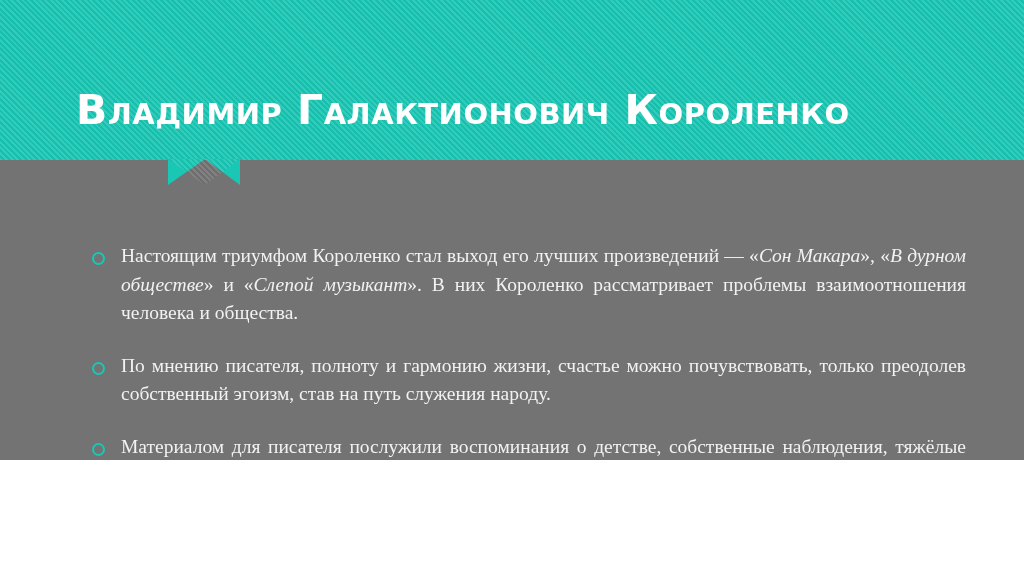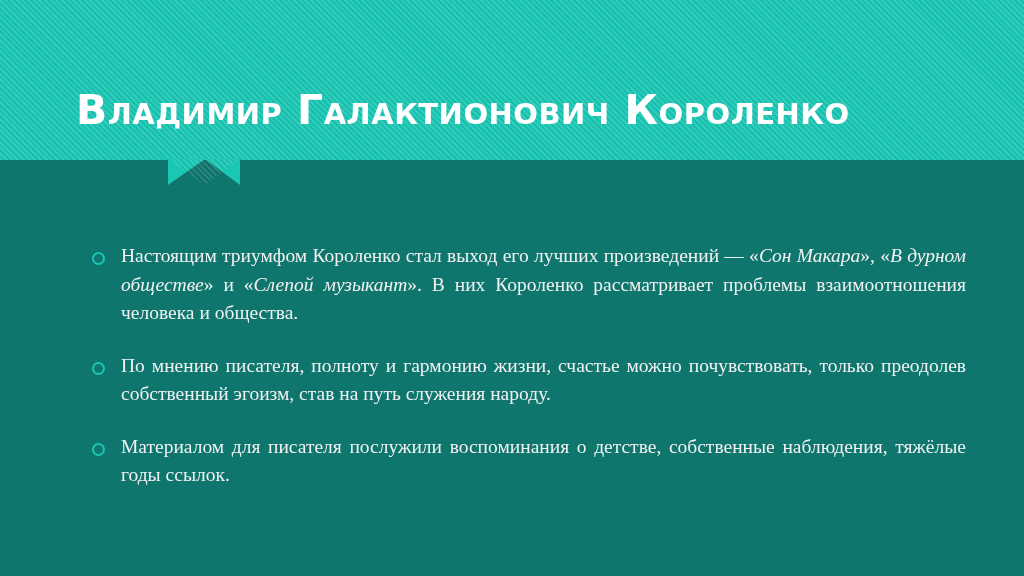--- a/index.html
+++ b/index.html
@@ -3,22 +3,22 @@
 <meta charset="utf-8">
 <style>
   html, body {
     margin: 0;
     padding: 0;
     background: #ffffff;
   }
   .slide {
     position: relative;
     width: 1024px;
-    height: 576px;
-    background: #0f766e;
+    height: 460px;
+    background: #737373;
     overflow: hidden;
     font-family: "Liberation Sans", sans-serif;
   }
 
   
   .banner {
     position: absolute;
     left: 0;
     top: 0;
     width: 1024px;

